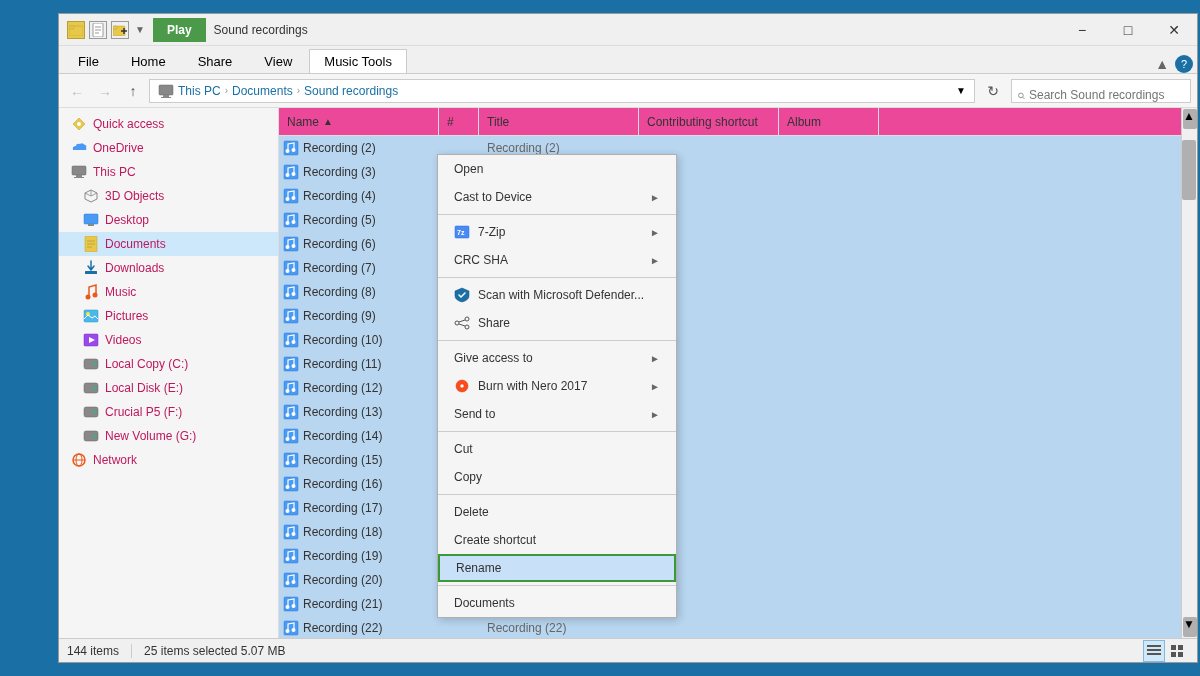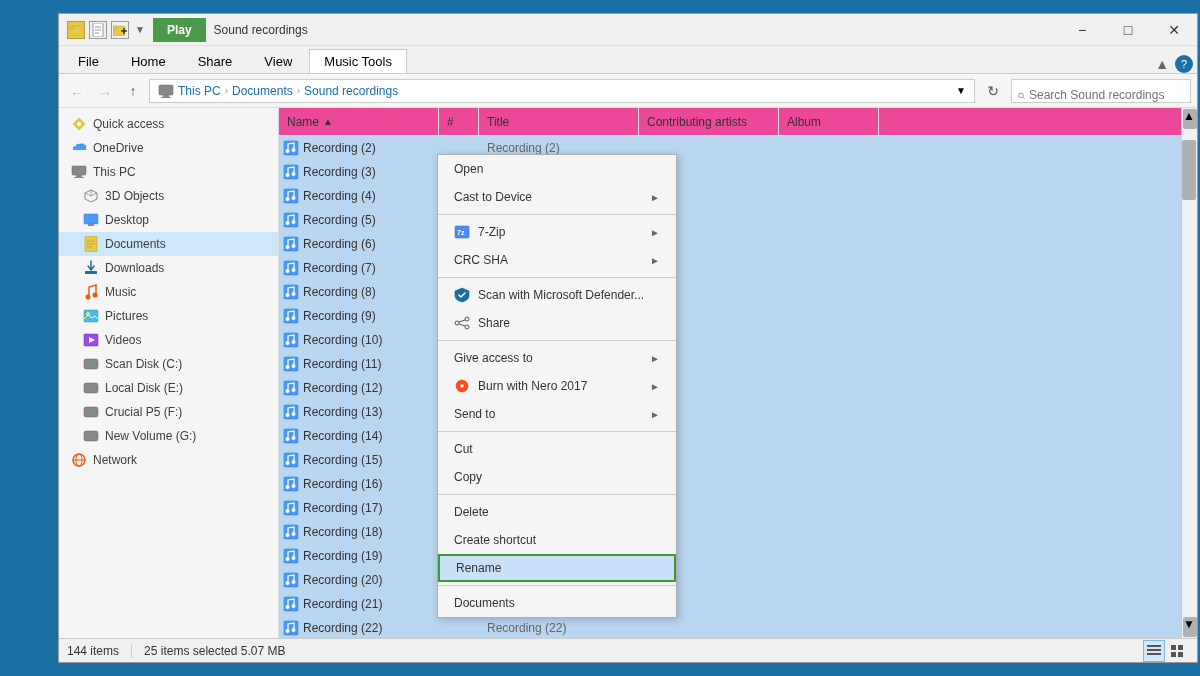--- a/index.html
+++ b/index.html
@@ -34,21 +34,21 @@
     .addr-part { color: #1a6fa5; cursor: pointer; }
     .addr-refresh { width: 28px; height: 24px; background: transparent; border: none; cursor: pointer; font-size: 14px; color: #555; display: flex; align-items: center; justify-content: center; }
     .search-box { width: 180px; height: 24px; background: white; border: 1px solid #ccc; display: flex; align-items: flex-end; padding: 0 6px; gap: 4px; }
     .search-box input { border: none; outline: none; font-size: 12px; flex: 1; color: #666; background: transparent; }
 
     
     .main-area { flex: 1; display: flex; overflow: hidden; }
 
     
     .sidebar { width: 220px; background: #f5f5f5; border-right: 1px solid #ddd; overflow-y: auto; padding: 4px 0; flex-shrink: 0; }
-    .sidebar-item { height: 24px; display: flex; align-items: center; padding: 0 8px 0 12px; cursor: pointer; gap: 6px; font-size: 12px; color: #404040; white-space: nowrap; }
+    .sidebar-item { height: 24px; display: flex; align-items: center; padding: 0 8px 0 12px; cursor: pointer; gap: 6px; font-size: 12px; color: #be185d; white-space: nowrap; }
     .sidebar-item.selected { background: #cde8fb; }
     .sidebar-icon { width: 16px; height: 16px; display: flex; align-items: center; justify-content: center; flex-shrink: 0; }
     .sidebar-section { padding-left: 24px; }
 
     
     .file-area { flex: 1; display: flex; flex-direction: column; overflow: hidden; position: relative; }
     .col-headers { height: 28px; background: #ec4899; border-bottom: 1px solid #ddd; display: flex; align-items: center; padding: 0; flex-shrink: 0; }
     .col-header { padding: 0 8px; font-size: 12px; color: #333; cursor: pointer; display: flex; align-items: center; height: 100%; border-right: 1px solid #ddd; white-space: nowrap; }
     .col-name { width: 160px; }
     .col-num { width: 40px; }
@@ -262,21 +262,21 @@
         </div>
         <span>Videos</span>
       </div>
       <div class="sidebar-item sidebar-section">
         <div class="sidebar-icon">
           <svg width="16" height="14" viewBox="0 0 16 14">
               <rect x="1" y="2" width="14" height="10" rx="2" fill="#888" stroke="#666" stroke-width="0.5"></rect>
               <circle cx="12" cy="7" r="1.5" fill="#5a9" stroke="#3a7" stroke-width="0.5"></circle>
             </svg>
         </div>
-        <span>Scan Disk (C:)</span>
+        <span>Local Copy (C:)</span>
       </div>
       <div class="sidebar-item sidebar-section">
         <div class="sidebar-icon">
           <svg width="16" height="14" viewBox="0 0 16 14">
               <rect x="1" y="2" width="14" height="10" rx="2" fill="#888" stroke="#666" stroke-width="0.5"></rect>
               <circle cx="12" cy="7" r="1.5" fill="#5a9" stroke="#3a7" stroke-width="0.5"></circle>
             </svg>
         </div>
         <span>Local Disk (E:)</span>
       </div>
@@ -316,21 +316,21 @@
           <span>Name</span>
           <span class="sort-arrow">▲</span>
         </div>
         <div class="col-header col-num">
           <span>#</span>
         </div>
         <div class="col-header col-title">
           <span>Title</span>
         </div>
         <div class="col-header col-artist">
-          <span>Contributing artists</span>
+          <span>Contributing shortcut</span>
         </div>
         <div class="col-header col-album">
           <span>Album</span>
         </div>
       </div>
       <div class="file-list" id="file-list">
       <div class="file-row selected">
       <div class="file-cell col-name">
         <div class="file-icon"><svg width="16" height="16" viewBox="0 0 16 16">
                   <rect x="1" y="1" width="14" height="14" rx="1" fill="#4a9af5" stroke="#2a7ad5" stroke-width="0.5"></rect>

